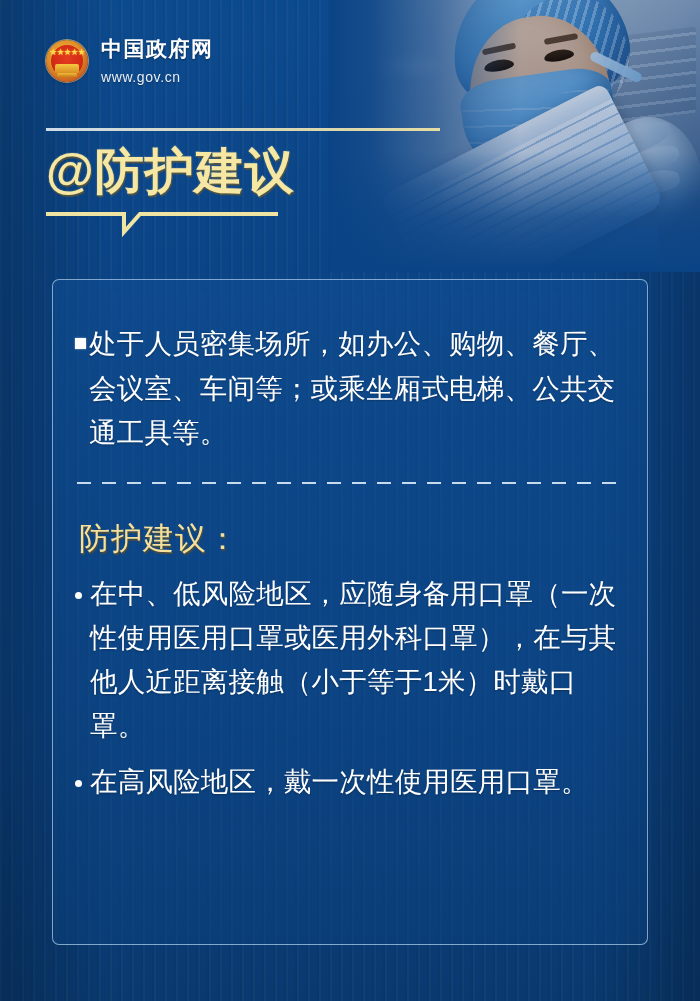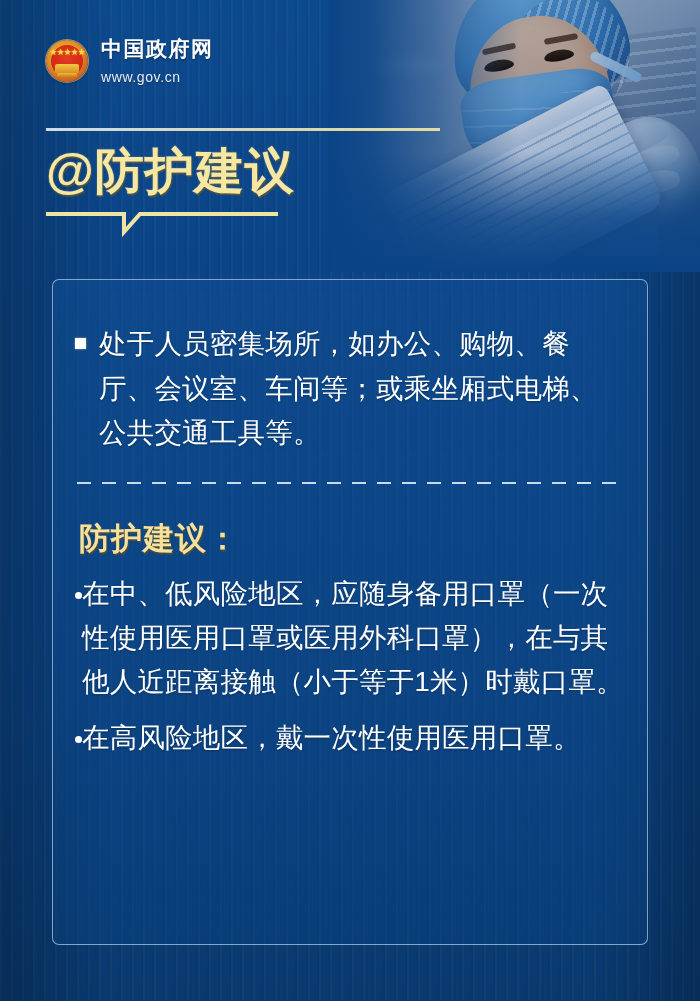--- a/index.html
+++ b/index.html
@@ -256,47 +256,47 @@
   
   .card{
     position:absolute; left:52px; top:279px; width:596px; height:666px;
     border:1.6px solid rgba(176,206,235,.72);
     border-radius:7px;
     background:linear-gradient(180deg, rgba(16,78,146,.55) 0%, rgba(12,66,126,.45) 100%);
     z-index:5;
   }
 
   .para-row{
-    display:flex; gap:13px; padding:42px 26px 0 22px;
+    display:flex; gap:3px; padding:42px 26px 0 22px;
   }
   .sq-bullet{
     flex:none; width:11px; height:11px; background:#ffffff; margin-top:16px;
     box-shadow:0 0 2px rgba(255,255,255,.5);
   }
   .para{
     color:#ffffff; font-size:27.5px; line-height:1.62; letter-spacing:.2px;
     text-shadow:0 1px 2px rgba(0,0,0,.28);
   }
 
   .divider{
     margin:26px 24px 0 24px; height:2px;
     background-image:repeating-linear-gradient(90deg,
       rgba(214,231,245,.92) 0px, rgba(214,231,245,.92) 14px,
       rgba(255,255,255,0) 14px, rgba(255,255,255,0) 25px);
   }
 
   .advice-head{
     margin:34px 0 6px 26px;
-    color:#f6e09a; font-size:31px; font-weight:bold; letter-spacing:1px;
+    color:#f6e09a; font-size:31px; font-weight:normal; letter-spacing:1px;
     text-shadow:1px 2px 0 rgba(110,80,16,.6);
   }
 
   .adv-list{ margin:12px 18px 0 22px; }
   .adv-item{
-    display:flex; color:#ffffff;
+    display:flex; gap:8px; color:#ffffff;
     font-size:27.5px; line-height:1.6; letter-spacing:.2px;
     margin-bottom:12px;
     text-shadow:0 1px 2px rgba(0,0,0,.28);
   }
   .dot-bullet{
     flex:none; width:7px; height:7px; border-radius:50%;
     background:#ffffff; margin-top:20px;
   }
   .adv-text{ text-indent:0; }
 </style>

